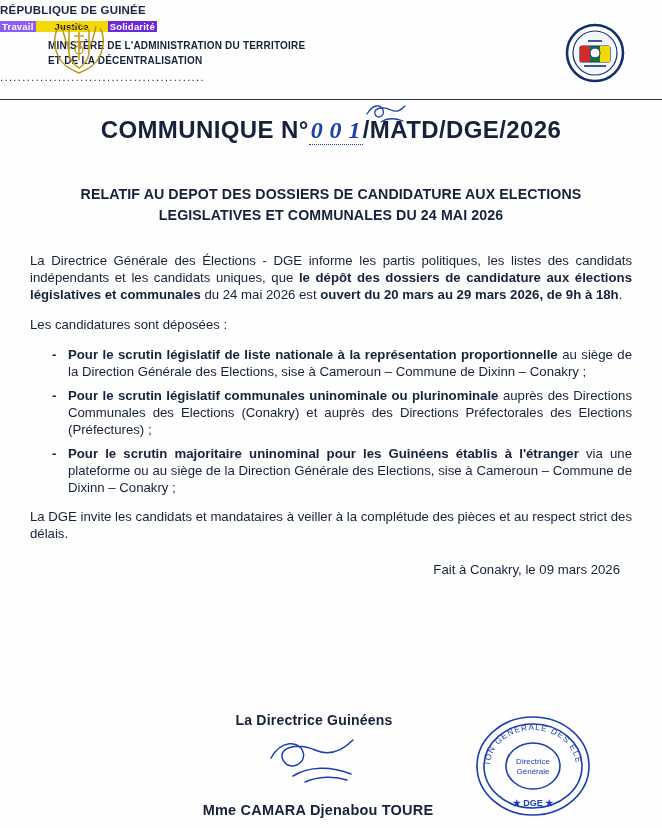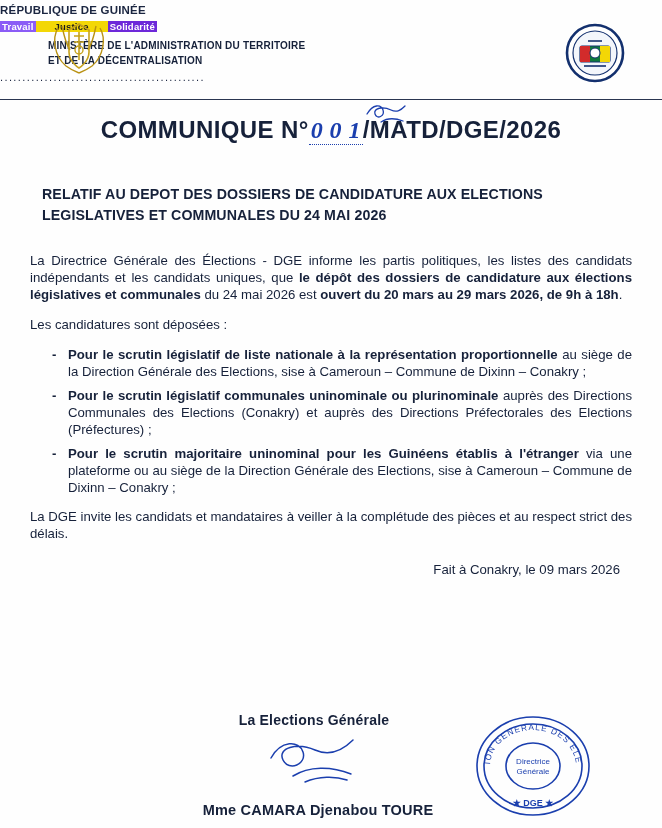--- a/index.html
+++ b/index.html
@@ -117,21 +117,21 @@
     position: absolute;
     left: 50%;
     margin-left: 30px;
     top: -16px;
     width: 80px;
     height: 28px;
     pointer-events: none;
   }
 
   .subject {
-    text-align: left;
+    text-align: center;
     margin: 26px 42px 0 42px;
     font-size: 14.2px;
     font-weight: bold;
     line-height: 21px;
     letter-spacing: 0.1px;
   }
 
   
   .body-wrap {
     margin: 26px 30px 0 30px;
@@ -288,21 +288,21 @@
       <li><span class="b">Pour le scrutin législatif communales uninominale ou plurinominale</span><span> auprès des Directions Communales des Elections (Conakry) et auprès des Directions Préfectorales des Elections (Préfectures) ;</span></li>
       <li><span class="b">Pour le scrutin majoritaire uninominal pour les Guinéens établis à l'étranger</span><span> via une plateforme ou au siège de la Direction Générale des Elections, sise à Cameroun – Commune de Dixinn – Conakry ;</span></li>
     </ul>
 
     <p class="para">La DGE invite les candidats et mandataires à veiller à la complétude des pièces et au respect strict des délais.</p>
   </div>
 
   <div class="place-date">Fait à Conakry, le 09 mars 2026</div>
 
   <div class="sign-block">
-    <div class="sign-title">La Elections Générale</div>
+    <div class="sign-title">La Directrice Guinéens</div>
 
     <svg class="hand-sig" viewBox="0 0 160 58">
       <g fill="none" stroke="#1b3fae" stroke-width="1.5" stroke-linecap="round">
         <path d="M18 26 C28 8 46 8 50 20 C54 32 36 40 30 28 C24 16 44 10 62 18 C78 25 90 18 100 8"></path>
         <path d="M40 44 C56 34 78 34 98 42"></path>
         <path d="M52 50 C66 44 82 44 94 48"></path>
       </g>
     </svg>
 
     <svg class="stamp" viewBox="0 0 118 104">

